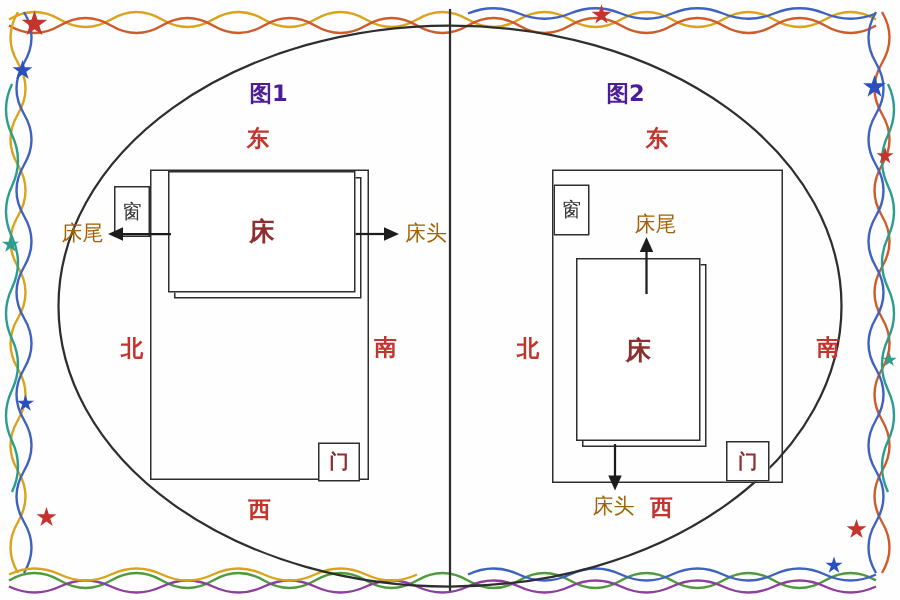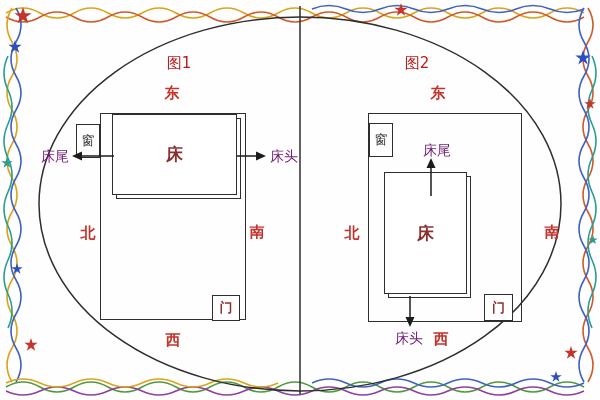--- a/index.html
+++ b/index.html
@@ -5,24 +5,24 @@
   html,body { margin:0; padding:0; background:#e9e9e9; }
   .canvas {
     position:relative; width:600px; height:400px; background:#fefefe;
     overflow:hidden; font-family:"DejaVu Sans", sans-serif;
   }
   .layer { position:absolute; left:0; top:0; width:600px; height:400px; pointer-events:none; }
   .box { position:absolute; border:1.5px solid #2e2e2e; box-sizing:border-box; }
   .whitebg { background:#ffffff; }
   .centered { display:flex; align-items:center; justify-content:center; }
   .lbl { position:absolute; transform:translate(-50%,-50%); white-space:nowrap; line-height:1; }
-  .t-title { color:#b91c1c; font-weight:normal; font-size:15px; }
+  .t-title { color:#4c1d95; font-weight:bold; font-size:15px; }
   .t-dir   { color:#c2342c; font-weight:bold; font-size:15px; }
   .t-bed   { color:#8c2f2f; font-weight:bold; font-size:17px; }
-  .t-note  { color:#701a75; font-size:14px; }
+  .t-note  { color:#a16207; font-size:14px; }
   .t-win   { color:#333333; font-size:13px; }
   .t-door  { color:#8c2f2f; font-weight:bold; font-size:13px; }
 </style>
 </head>
 <body>
 
 <div class="canvas">
 
   <svg class="layer" width="600" height="400" viewBox="0 0 600 400">
 

